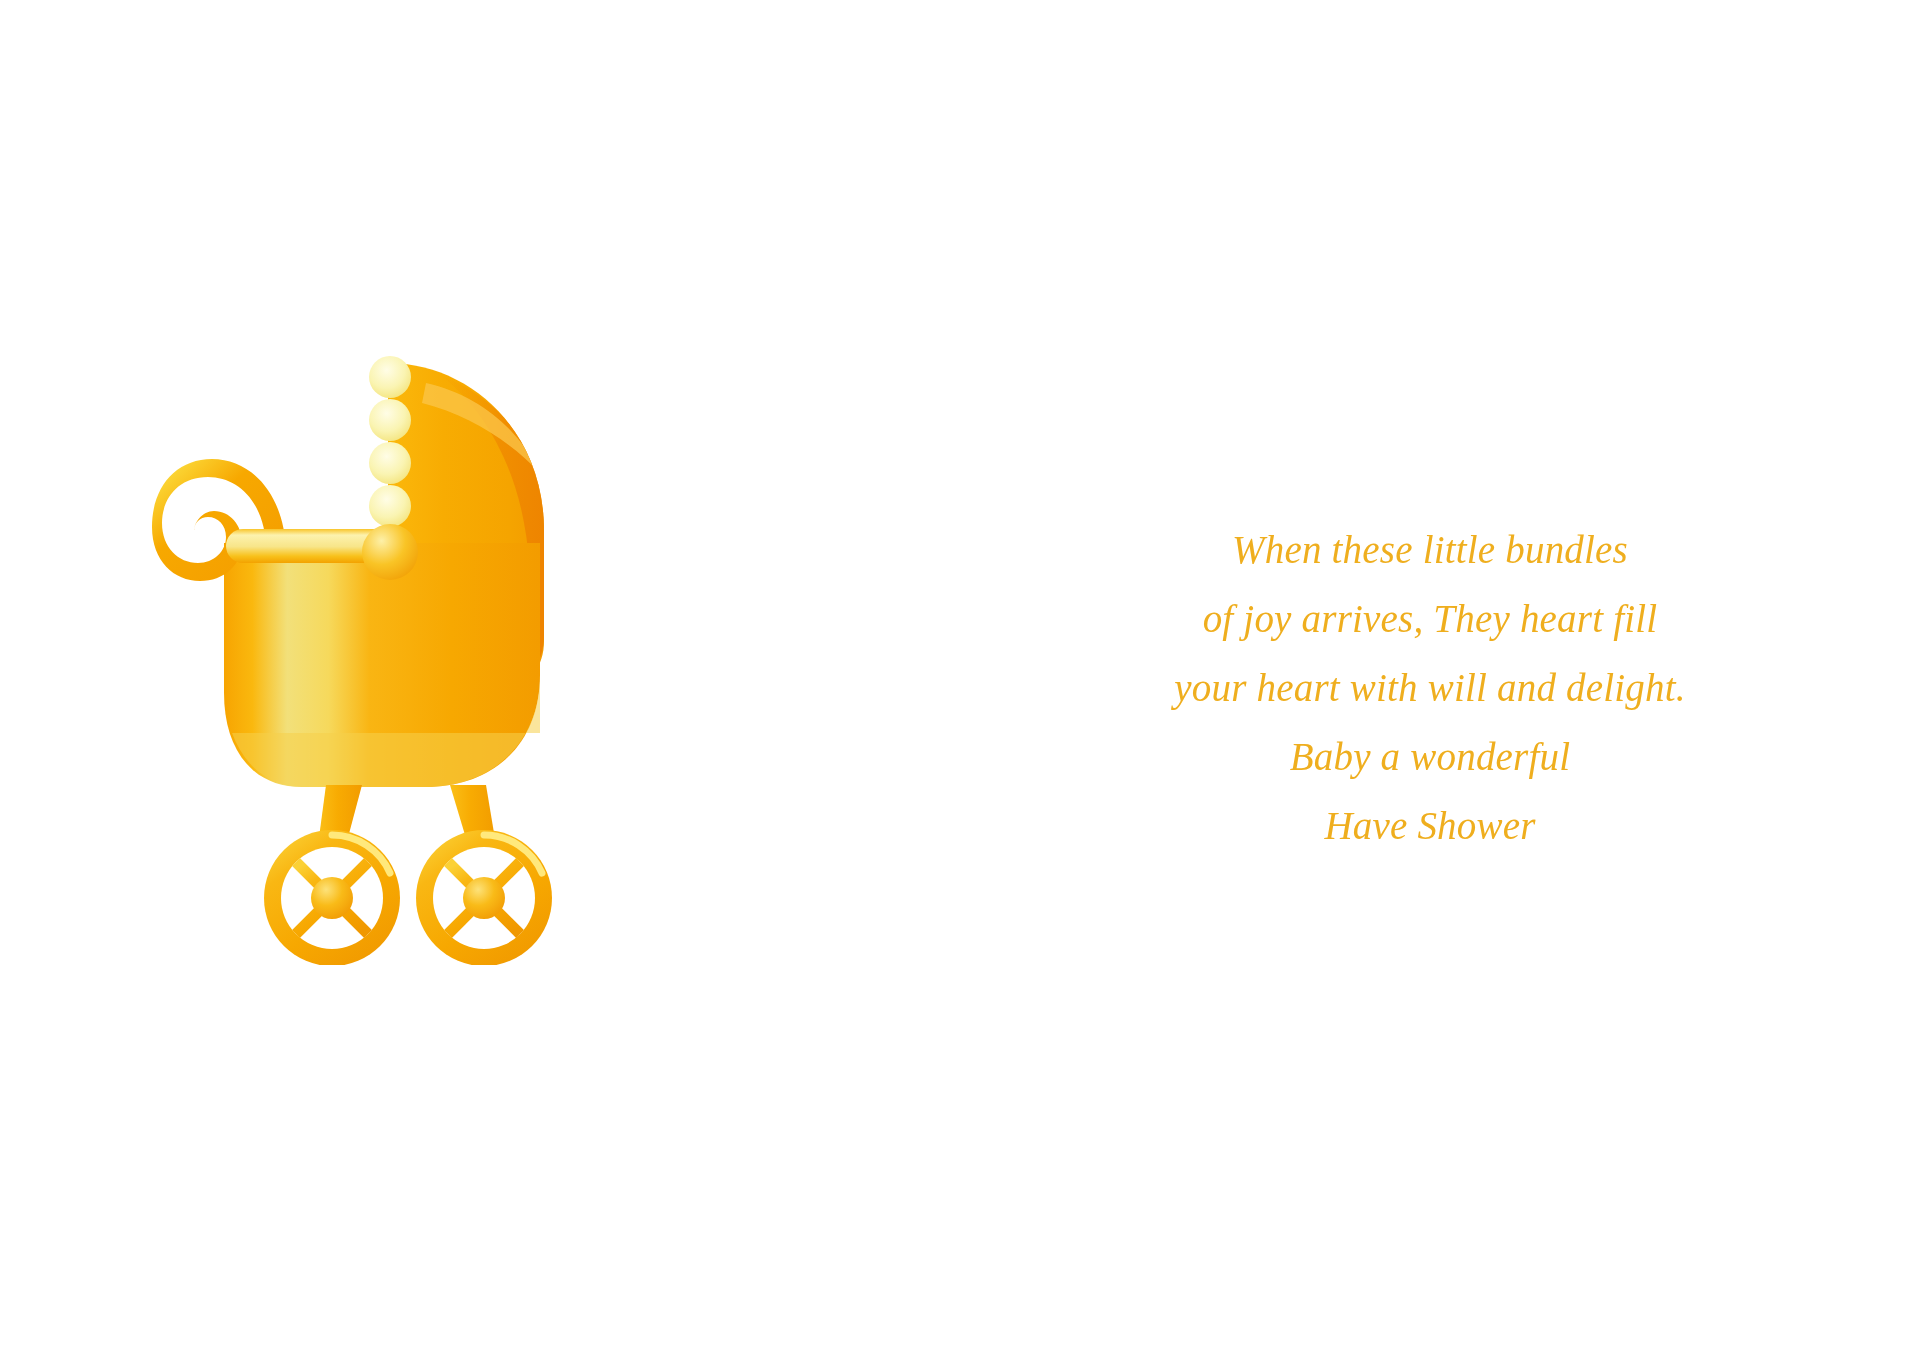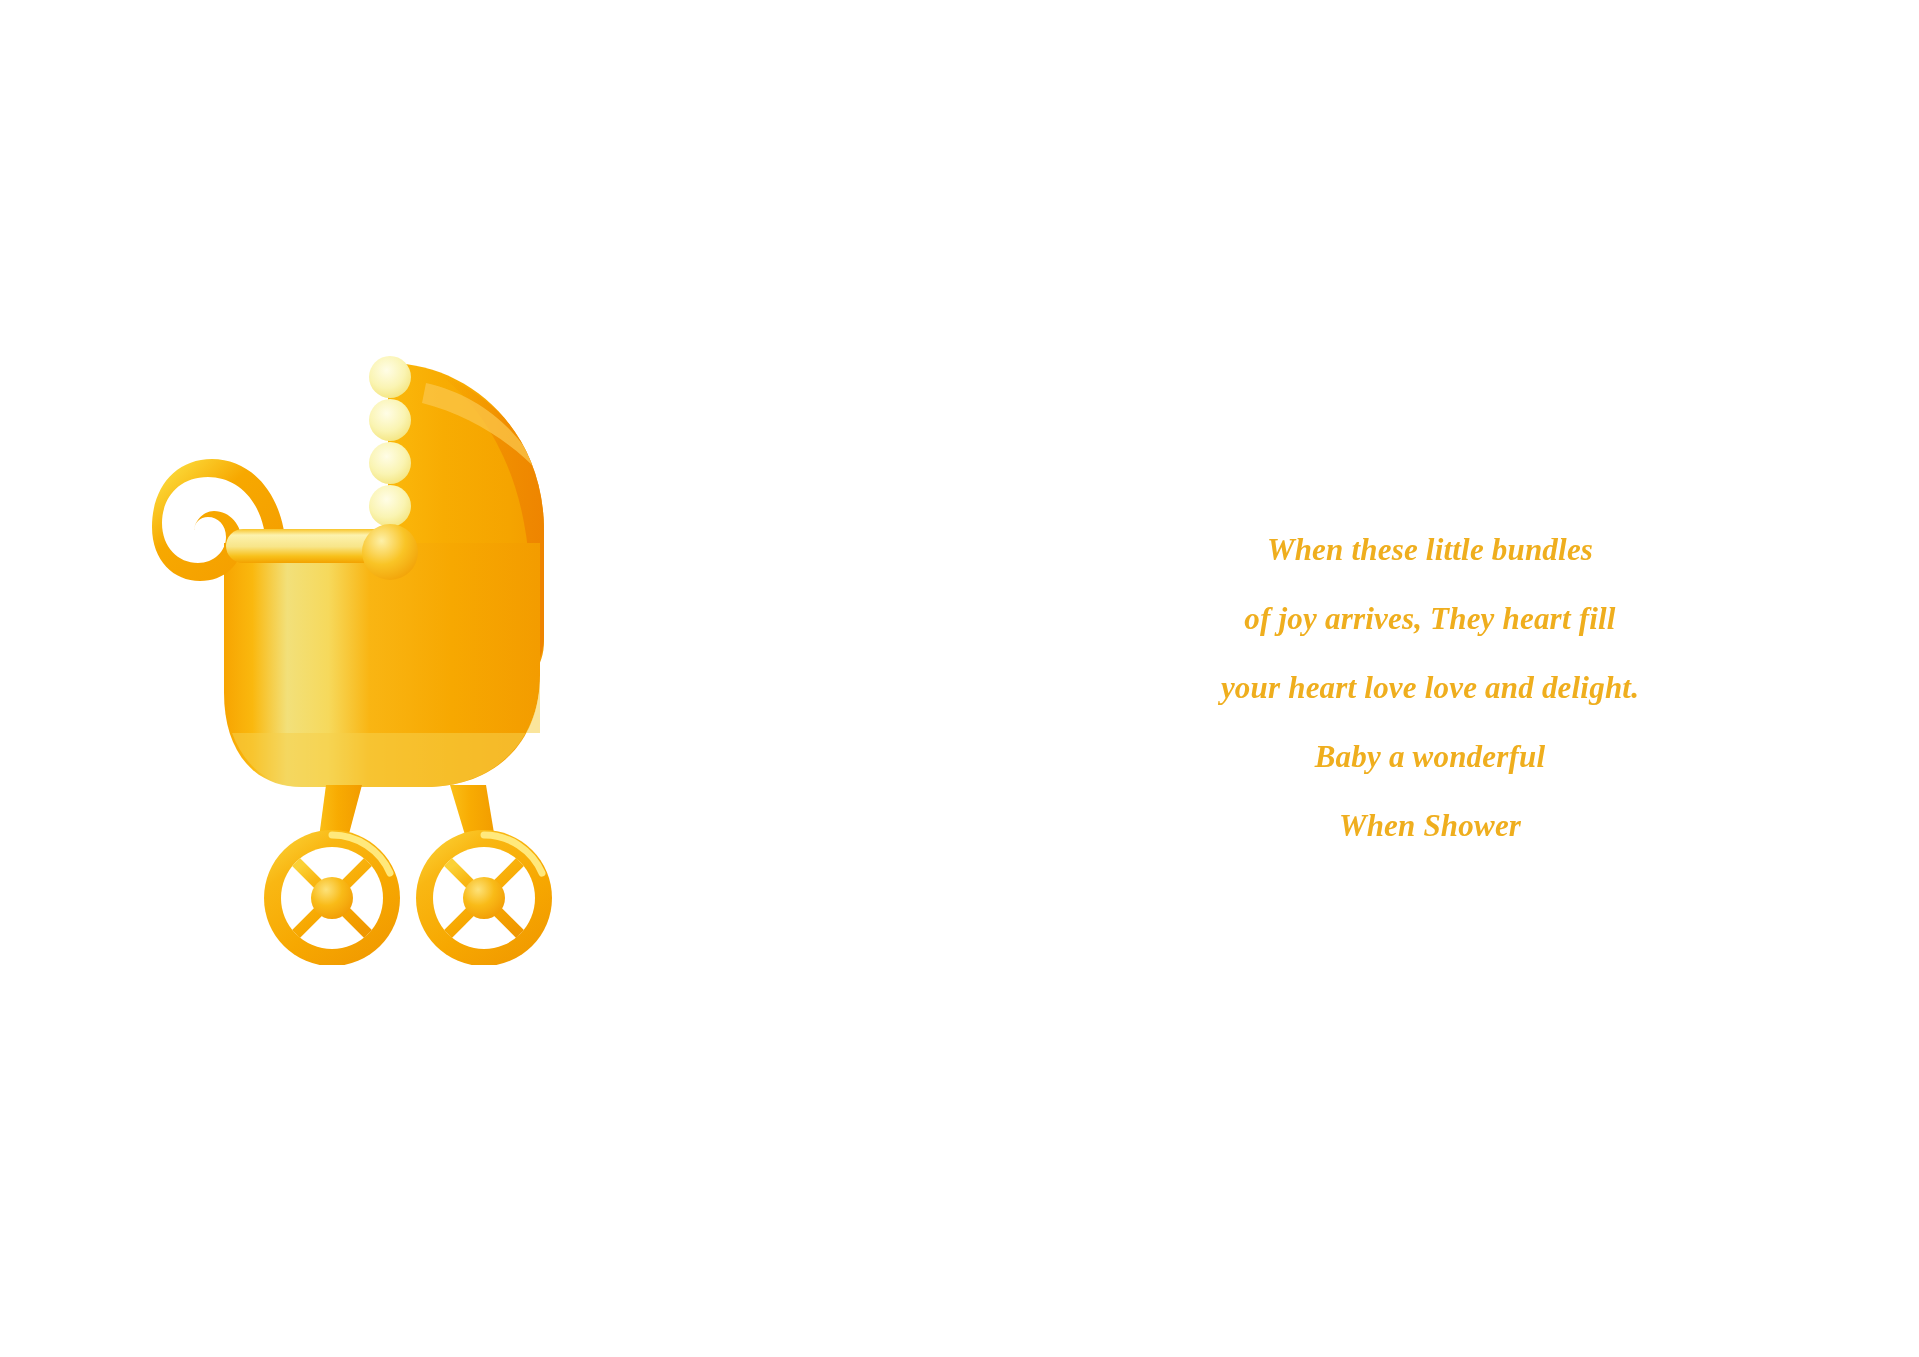--- a/index.html
+++ b/index.html
@@ -42,22 +42,22 @@
     position: absolute;
     left: 1140px;
     top: 515px;
     width: 580px;
     text-align: center;
   }
   .greeting-line {
     color: #EFAE1E;
     font-family: "Liberation Serif", serif;
     font-style: italic;
-    font-weight: bold;
-    font-size: 31px;
+    font-weight: normal;
+    font-size: 39px;
     line-height: 69px;
     letter-spacing: 0.2px;
     white-space: nowrap;
   }
 </style>
 </head>
 <body>
 
 <div class="card-canvas">
 
@@ -213,18 +213,18 @@
           <line x1="380" y1="517" x2="308" y2="589"></line>
         </g>
         <circle cx="344" cy="553" r="21" fill="url(#gHub)"></circle>
       </g>
     </svg>
   </div>
 
   <div class="greeting">
     <div class="greeting-line">When these little bundles</div>
     <div class="greeting-line">of joy arrives, They heart fill</div>
-    <div class="greeting-line">your heart love love and delight.</div>
+    <div class="greeting-line">your heart with will and delight.</div>
     <div class="greeting-line">Baby a wonderful</div>
-    <div class="greeting-line">When Shower</div>
+    <div class="greeting-line">Have Shower</div>
   </div>
 
 </div>
 
 </body></html>

